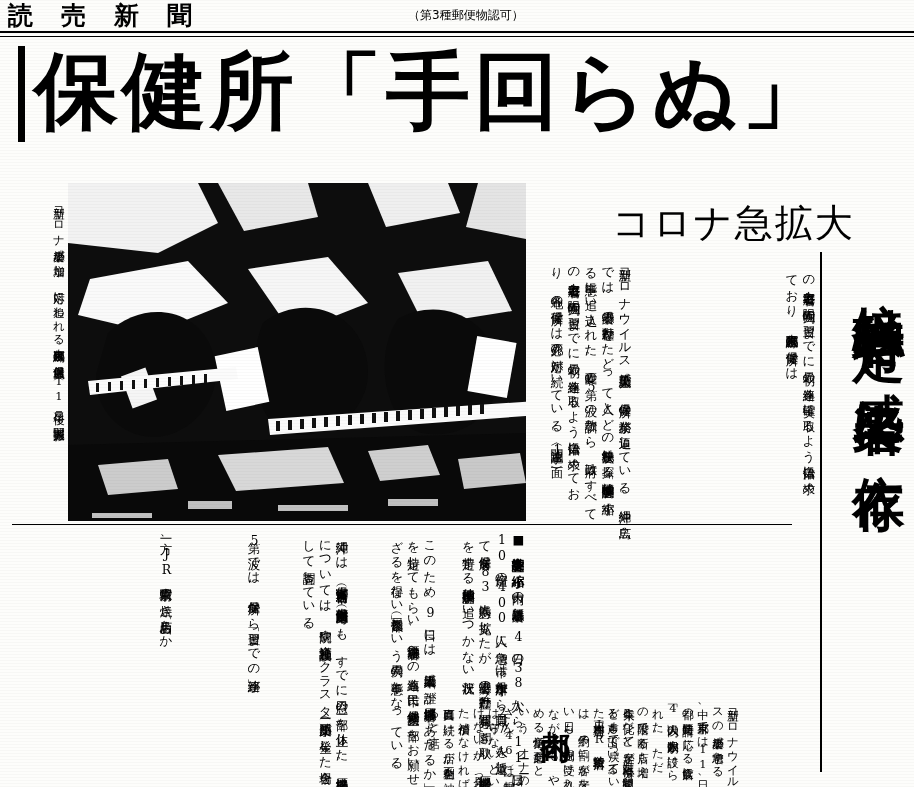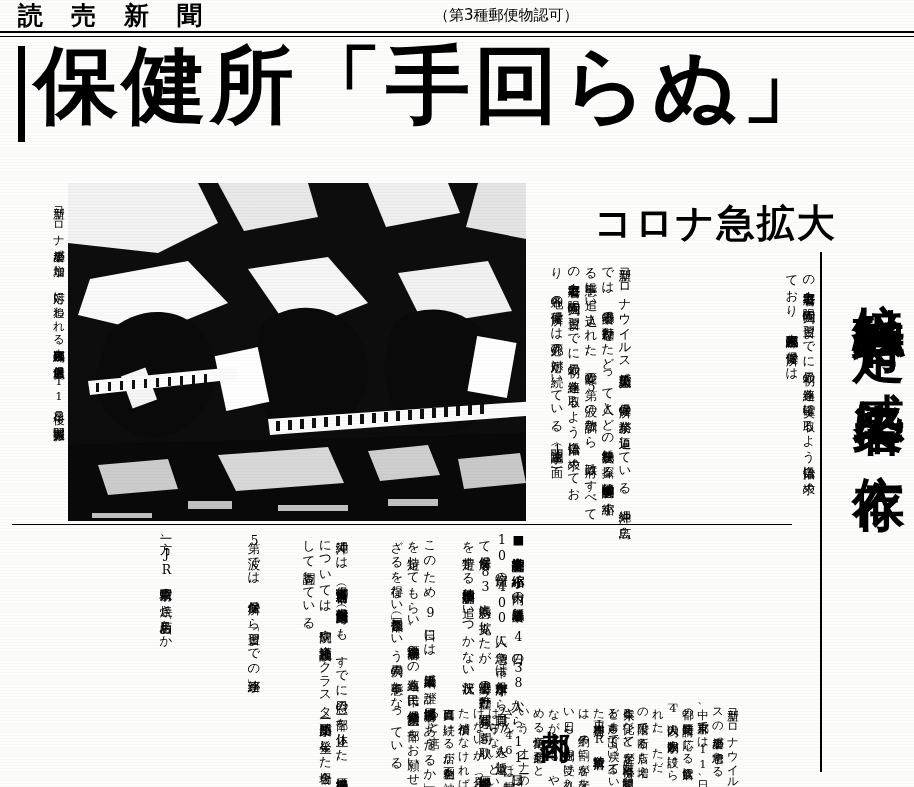--- a/index.html
+++ b/index.html
@@ -28,34 +28,34 @@
     left: 0; top: 0;
     width: 914px; height: 30px;
     display: flex;
     align-items: center;
   }
   .masthead-title {
     font-family: "DejaVu Serif", "Liberation Serif", serif;
     font-weight: bold;
     font-size: 25px;
     letter-spacing: 28px;
-    padding-left: 18px;
+    padding-left: 8px;
     white-space: nowrap;
     width: 400px;
     overflow: hidden;
   }
   .masthead-price {
     font-size: 11.5px;
     font-family: "DejaVu Sans", sans-serif;
     white-space: nowrap;
     letter-spacing: -0.5px;
   }
   .masthead-note {
-    font-size: 15px;
-    margin-left: 16px;
+    font-size: 12px;
+    margin-left: 0;
     white-space: nowrap;
   }
 
   .rule-top {
     position: absolute;
     left: 0; top: 31px;
     width: 914px;
     border-top: 2px solid #000;
   }
   .rule-thin {
@@ -65,43 +65,43 @@
     border-top: 1px solid #000;
   }
 
   
   .headline {
     position: absolute;
     left: 34px;
     top: 44px;
     width: 860px;
     height: 100px;
-    font-family: Liberation Mono, monospace;
+    font-family: Liberation Serif, serif;
     font-weight: bold;
     font-size: 84px;
     line-height: 96px;
     letter-spacing: 4px;
     white-space: nowrap;
   }
   .headline-bar {
     position: absolute;
     left: 18px;
     top: 46px;
     width: 7px;
     height: 96px;
     background: #000;
   }
 
   
   .subhead {
     position: absolute;
-    left: 594px;
+    left: 612px;
     top: 198px;
     font-family: "DejaVu Serif", "Liberation Serif", serif;
-    font-weight: bold;
+    font-weight: normal;
     font-size: 38px;
     letter-spacing: 2px;
     white-space: nowrap;
   }
 
   
   .photo {
     position: absolute;
     left: 68px;
     top: 183px;

